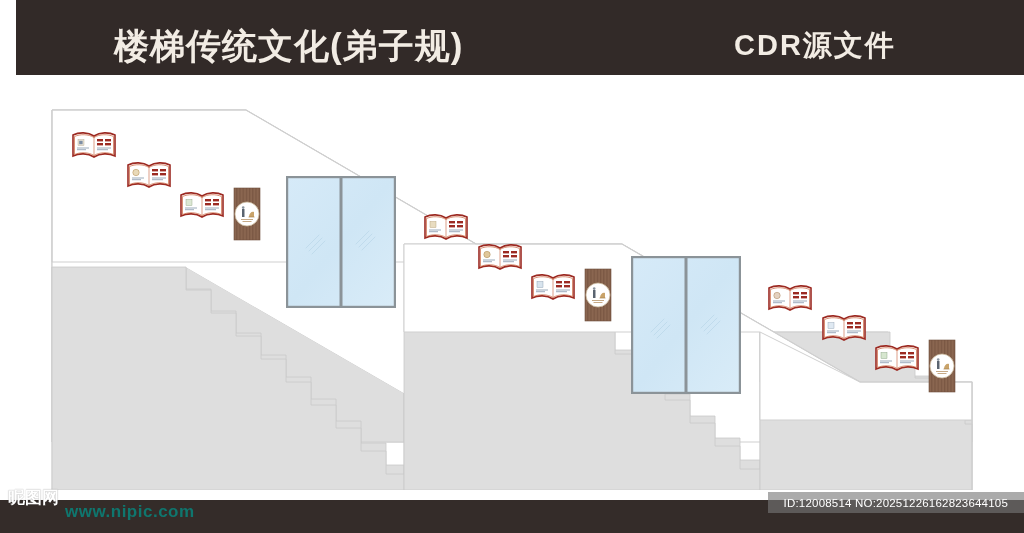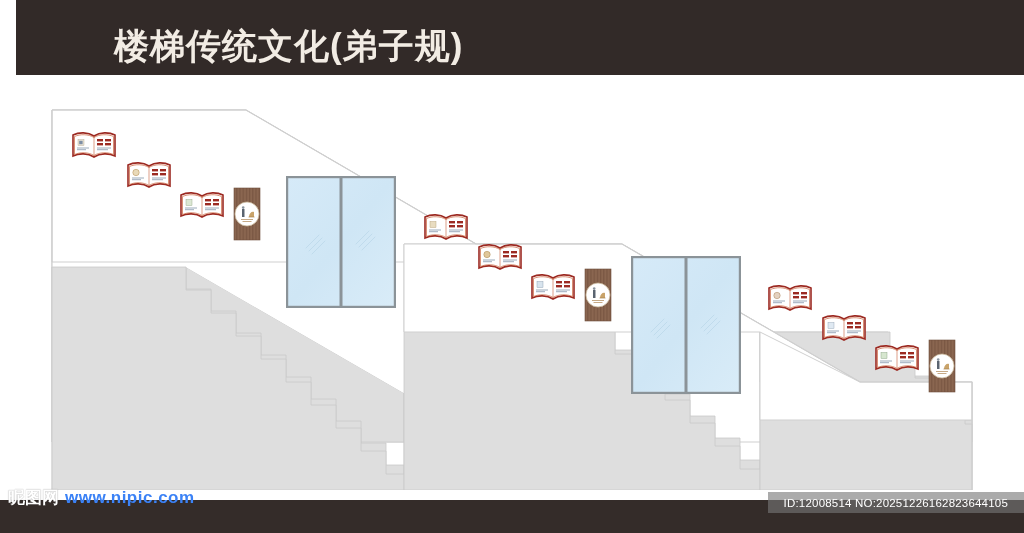--- a/index.html
+++ b/index.html
@@ -93,25 +93,26 @@
   }
   .wm-cn {
     color: #ffffff;
     font-size: 17px;
     font-weight: bold;
     letter-spacing: 0px;
     text-shadow: 0 0 1px rgba(0,0,0,.45);
     line-height: 1;
   }
   .wm-url {
-    color: #3b82f6;
+    color: #0f766e;
     font-size: 17px;
     font-weight: bold;
     letter-spacing: .5px;
     line-height: 1;
+    margin-top: 14px;
   }
   .id-chip {
     position: absolute;
     right: 0px;
     top: 492px;
     height: 21px;
     padding: 0 16px;
     background: rgba(120,120,120,0.62);
     color: #ffffff;
     font-size: 11.5px;
@@ -119,20 +120,21 @@
     display: flex;
     align-items: center;
     white-space: nowrap;
   }
 </style>
 </head>
 <body>
 
 <div class="header-bar">
   <div class="header-title">楼梯传统文化(弟子规)</div>
+  <div class="header-subtitle">CDR源文件</div>
 </div>
 
 <div class="artboard">
 
   <svg class="scene-svg" width="1024" height="415" viewBox="0 0 1024 415">
     <defs>
 
       <linearGradient id="glassGrad" x1="0" y1="0" x2="1" y2="1">
         <stop offset="0%" stop-color="#d6eaf8"></stop>
         <stop offset="50%" stop-color="#cfe6f5"></stop>

